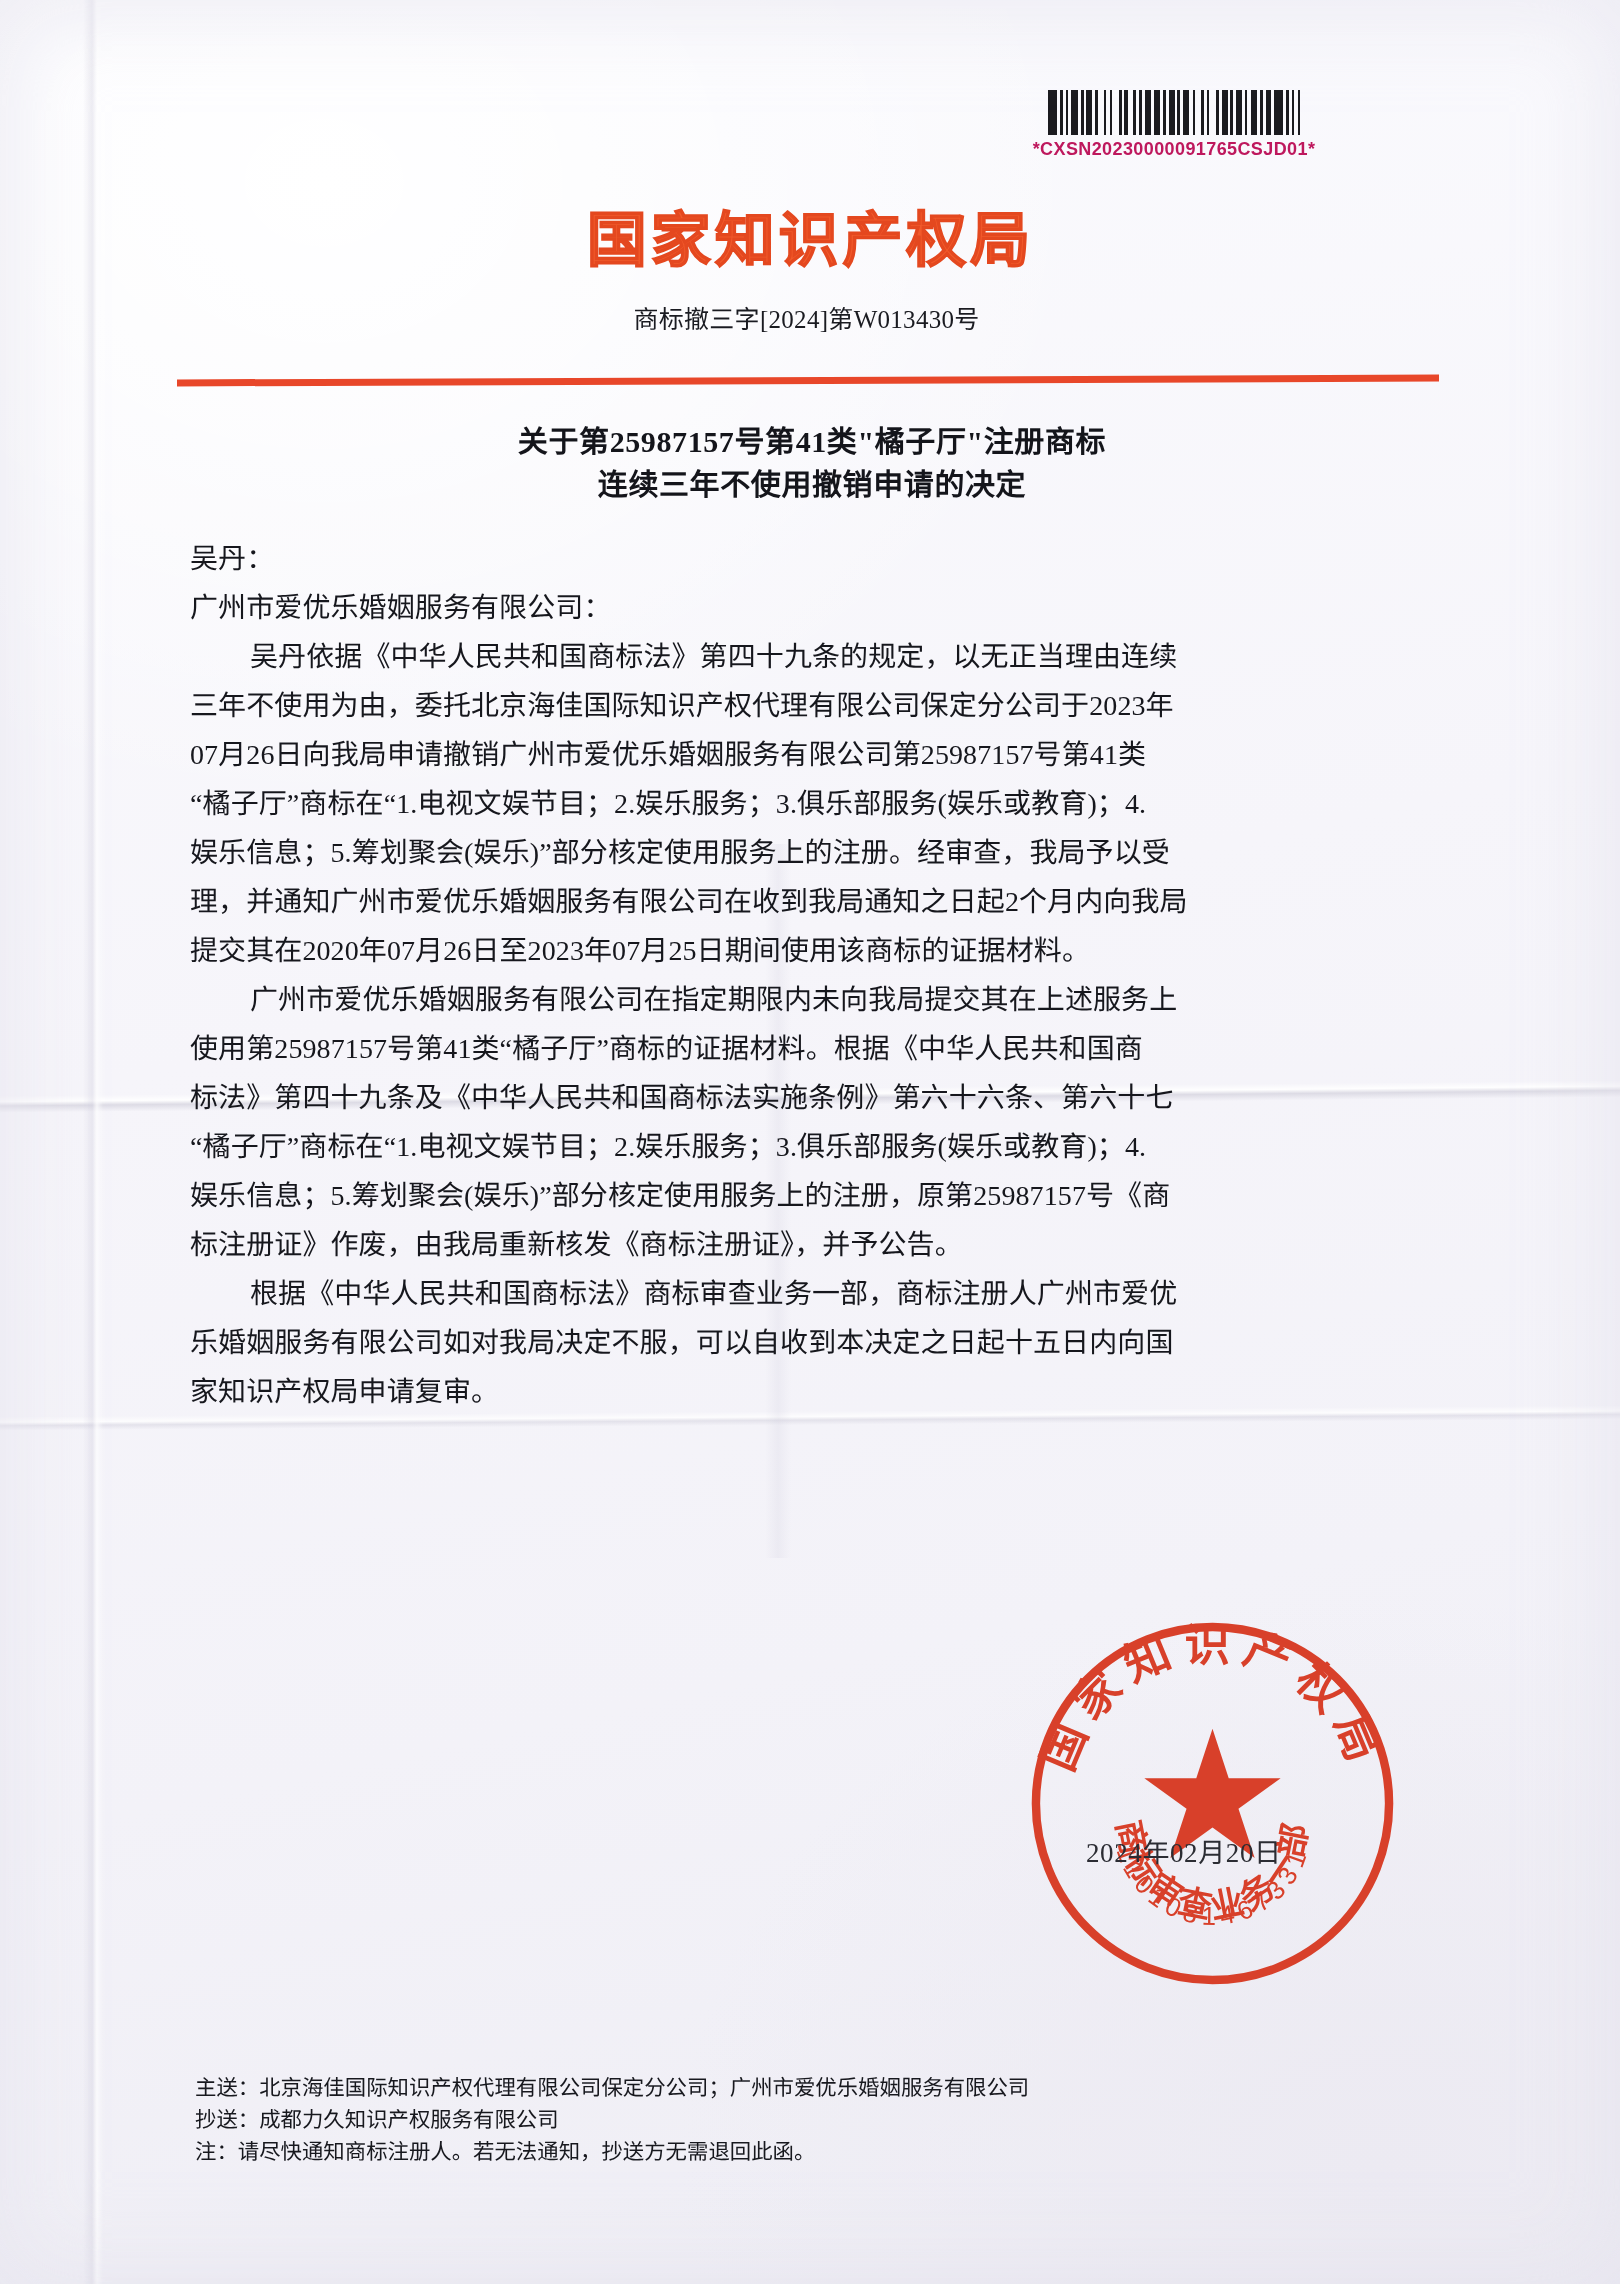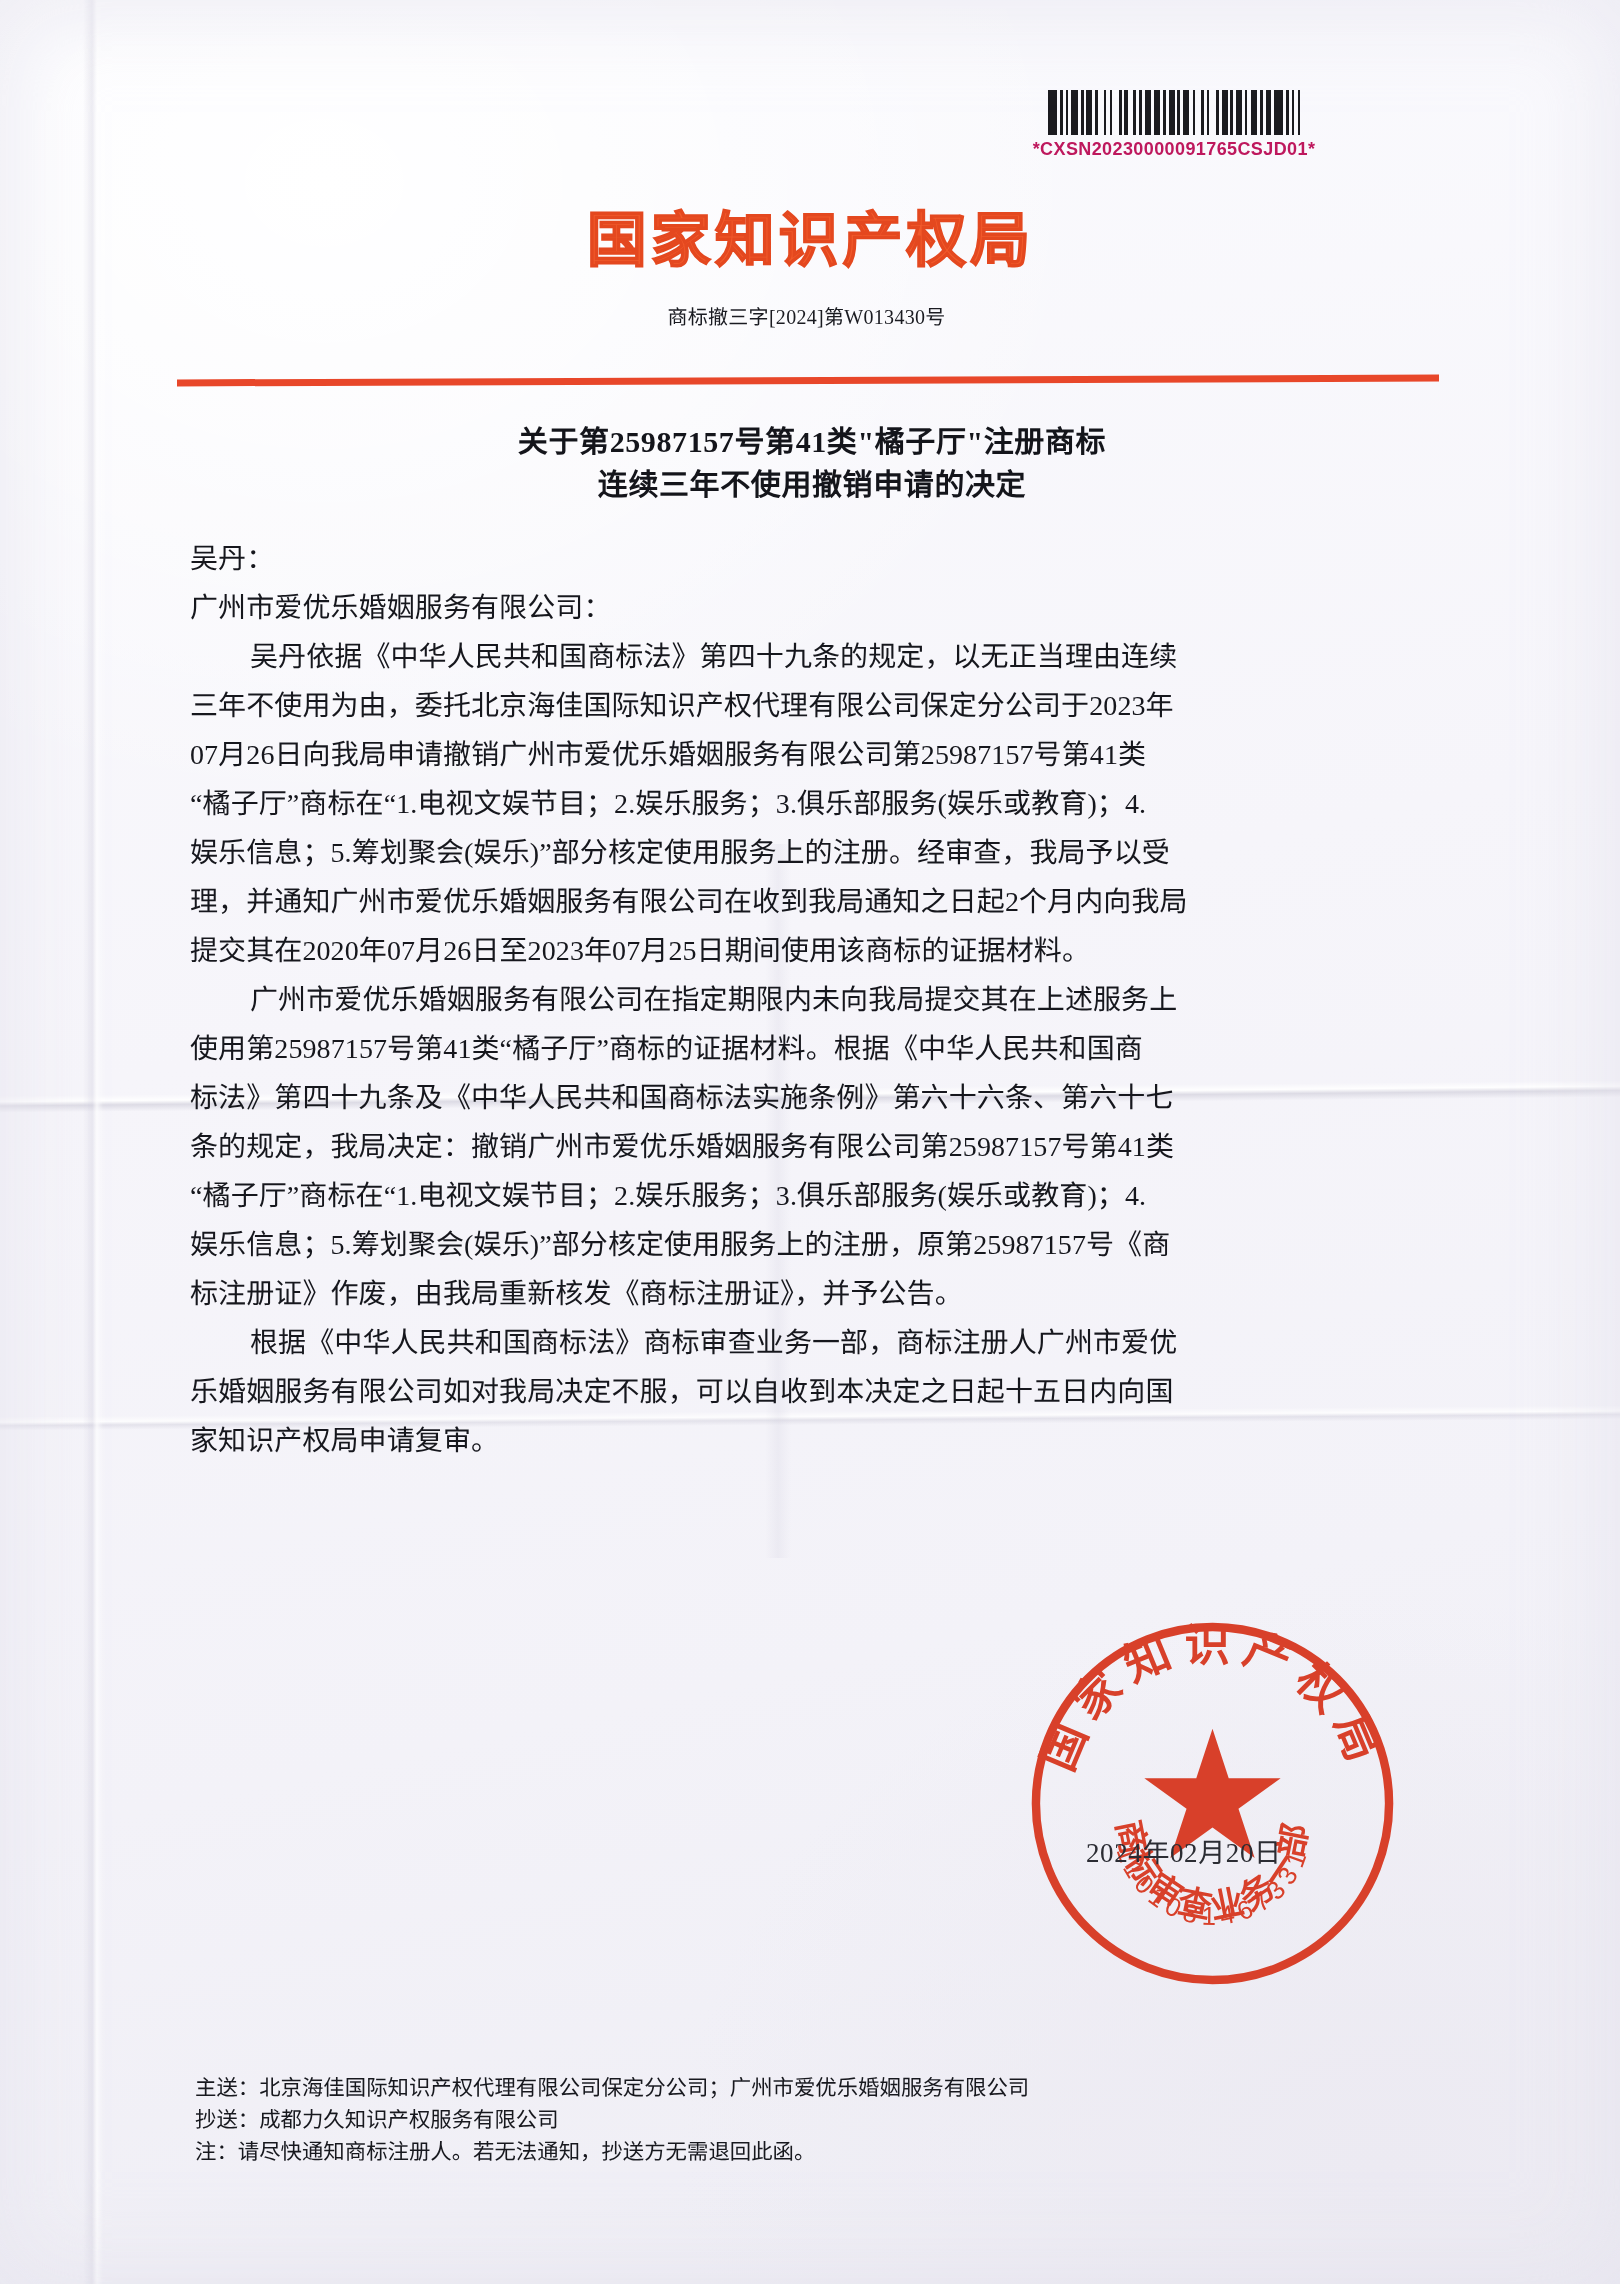--- a/index.html
+++ b/index.html
@@ -96,21 +96,21 @@
     letter-spacing: 3.9px;
     color: #f15a2b;
     -webkit-text-stroke: 1.6px #e4481f;
     text-shadow: 0 0 0.6px rgba(255,255,255,.9);
   }
   .doc-number {
     position: absolute;
     top: 307px;
     left: 0; right: 8px;
     text-align: center;
-    font-size: 20px;
+    font-size: 25px;
     line-height: 1;
     letter-spacing: 0.3px;
     color: #1a1b21;
   }
   .red-rule {
     position: absolute;
     top: 377px;
     left: 177px;
     width: 1262px;
     height: 7.1px;
@@ -285,21 +285,20 @@
       <div>“橘子厅”商标在“1.电视文娱节目；2.娱乐服务；3.俱乐部服务(娱乐或教育)；4.</div>
       <div>娱乐信息；5.筹划聚会(娱乐)”部分核定使用服务上的注册。经审查，我局予以受</div>
       <div>理，并通知广州市爱优乐婚姻服务有限公司在收到我局通知之日起2个月内向我局</div>
       <div>提交其在2020年07月26日至2023年07月25日期间使用该商标的证据材料。</div>
     </div>
 
     <div class="para">
       <div class="ln-indent">广州市爱优乐婚姻服务有限公司在指定期限内未向我局提交其在上述服务上</div>
       <div>使用第25987157号第41类“橘子厅”商标的证据材料。根据《中华人民共和国商</div>
       <div>标法》第四十九条及《中华人民共和国商标法实施条例》第六十六条、第六十七</div>
-      <div>条的规定，我局决定：撤销广州市爱优乐婚姻服务有限公司第25987157号第41类</div>
       <div>“橘子厅”商标在“1.电视文娱节目；2.娱乐服务；3.俱乐部服务(娱乐或教育)；4.</div>
       <div>娱乐信息；5.筹划聚会(娱乐)”部分核定使用服务上的注册，原第25987157号《商</div>
       <div>标注册证》作废，由我局重新核发《商标注册证》，并予公告。</div>
     </div>
 
     <div class="para">
       <div class="ln-indent">根据《中华人民共和国商标法》商标审查业务一部，商标注册人广州市爱优</div>
       <div>乐婚姻服务有限公司如对我局决定不服，可以自收到本决定之日起十五日内向国</div>
       <div>家知识产权局申请复审。</div>
     </div>

